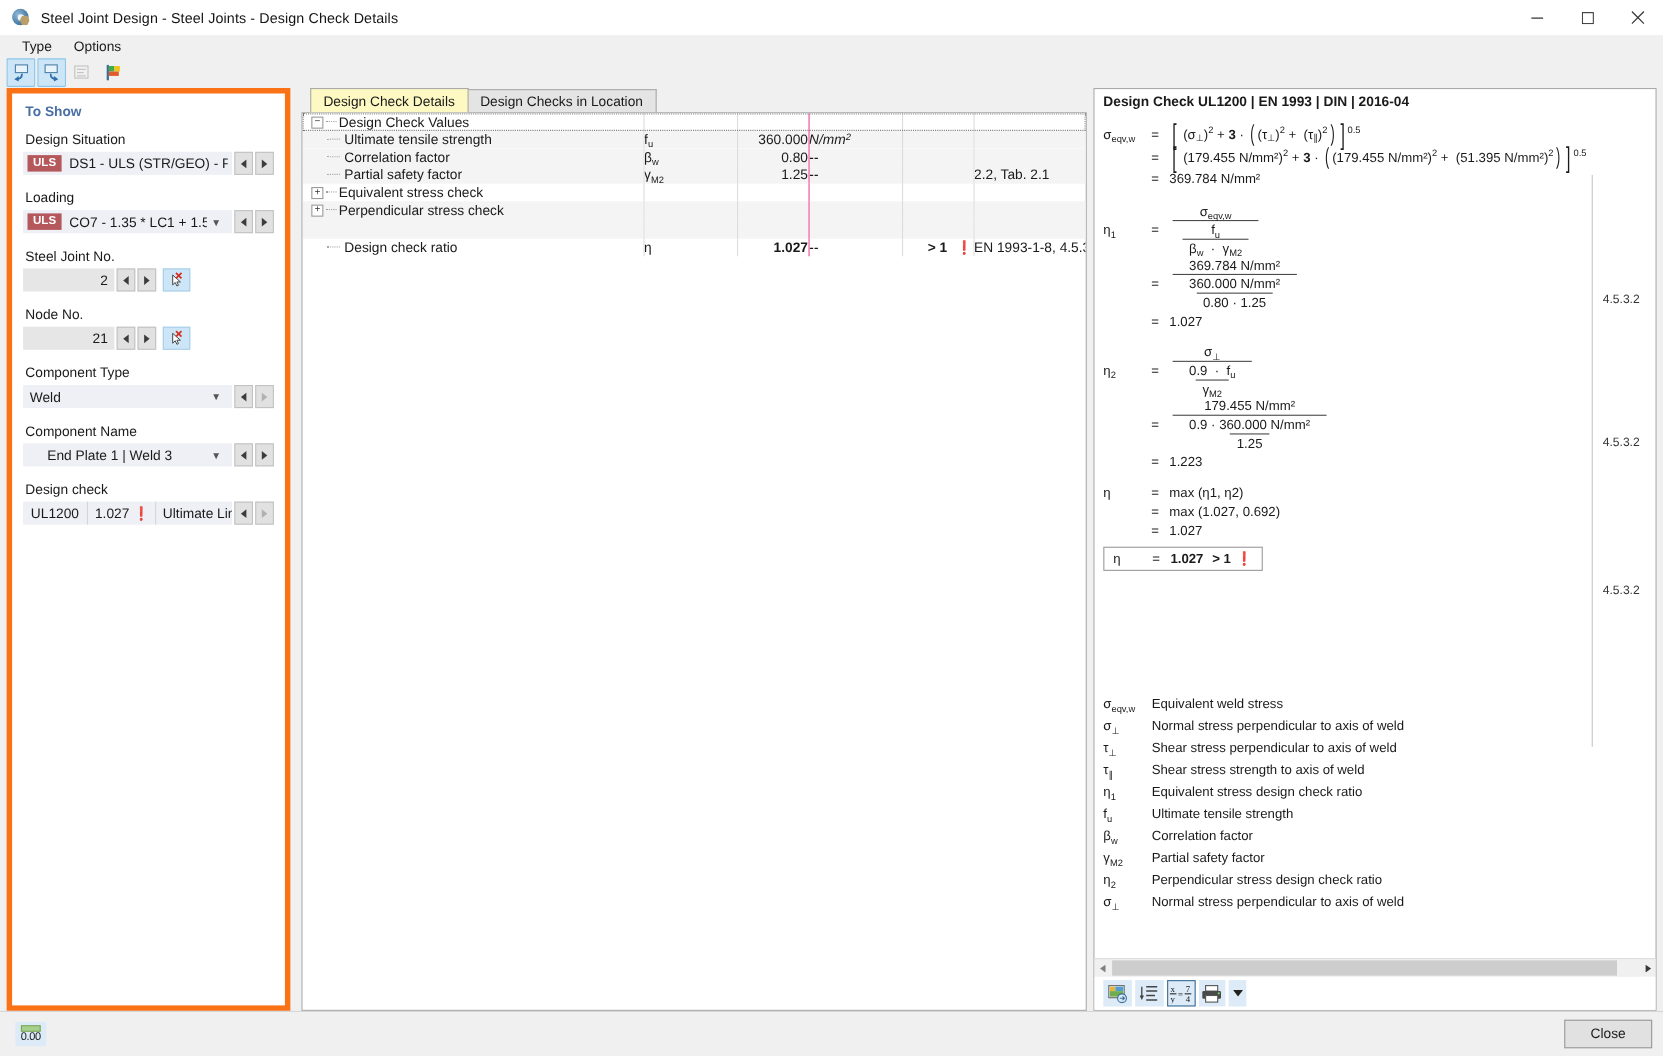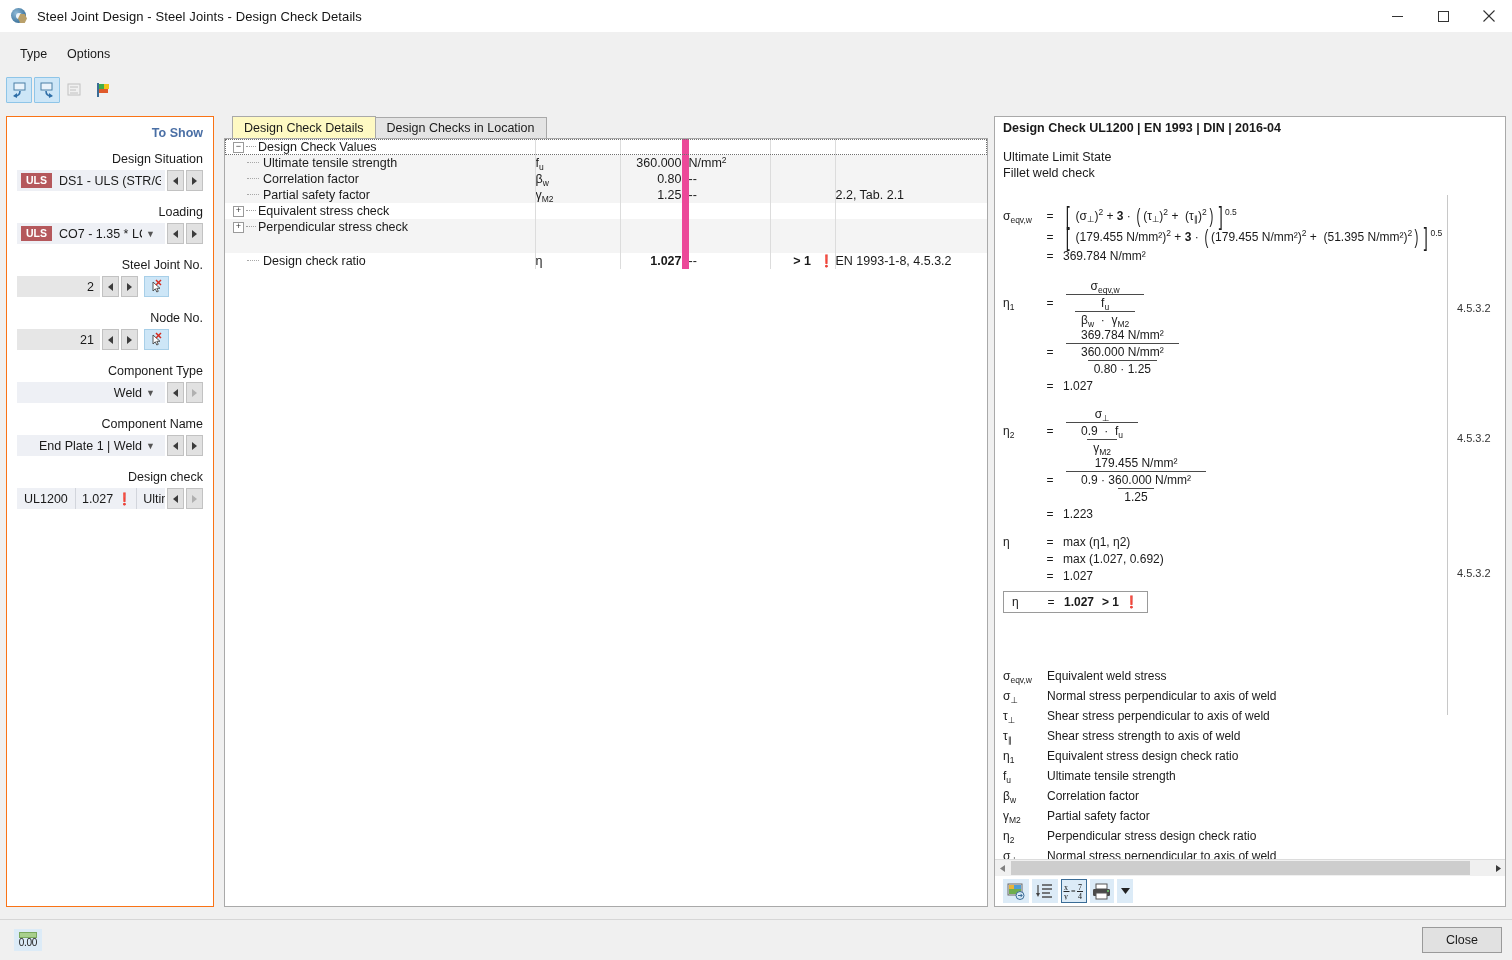--- a/index.html
+++ b/index.html
@@ -3,21 +3,21 @@
 <meta charset="utf-8">
 <style>
   html,body{margin:0;padding:0;}
   body{
     width:1512px;height:960px;overflow:hidden;
     background:#f0f0f0;
     font-family:"Liberation Sans", sans-serif;
     font-size:12.5px;color:#1a1a1a;
     -webkit-font-smoothing:antialiased;
   }
-  .window{position:relative;width:1512px;height:960px;background:#f0f0f0;display:flex;flex-direction:column;gap:12px;}
+  .window{position:relative;width:1512px;height:960px;background:#f0f0f0;display:flex;flex-direction:column;}
 
   
   .titlebar{height:32px;background:#ffffff;display:flex;align-items:center;flex:0 0 auto;}
   .title-icon{width:18px;height:18px;margin-left:10px;margin-right:9px;position:relative;flex:0 0 auto;}
   .title-icon .gear{position:absolute;left:1px;top:1px;width:15px;height:15px;border-radius:50%;
      background:radial-gradient(circle at 35% 35%,#8fb9d6,#4a7fa6 60%,#2f5c7d);}
   .title-icon .gear:after{content:"";position:absolute;left:4.5px;top:4.5px;width:6px;height:6px;border-radius:50%;background:#eef5fa;}
   .title-icon .nut{position:absolute;left:8px;top:7px;width:9px;height:9px;background:#b9a06a;
      clip-path:polygon(25% 0,75% 0,100% 50%,75% 100%,25% 100%,0 50%);}
   .title-text{font-size:13px;color:#141414;letter-spacing:.1px;}
@@ -32,21 +32,21 @@
   
   .toolbar{height:28px;background:#f0f0f0;display:flex;align-items:center;padding-left:6px;gap:2px;flex:0 0 auto;}
   .tbtn{width:24px;height:24px;display:flex;align-items:center;justify-content:center;border:1px solid transparent;border-radius:1px;}
   .tbtn.active{background:#cde6f7;border-color:#8ec5e8;}
   .tbtn.dim{opacity:.45;}
 
   
   .body{flex:1 1 auto;display:flex;padding:0 6px 0 6px;gap:0;min-height:0;}
 
   
-  .left-panel{width:208px;flex:0 0 auto;background:#ffffff;border:1px solid #f97316;padding:8px 10px 10px 10px;box-sizing:border-box;text-align:right;}
+  .left-panel{width:258px;flex:0 0 auto;background:#ffffff;border:5px solid #f97316;padding:8px 10px 10px 10px;box-sizing:border-box;}
   .panel-head{color:#4a6fa5;font-size:12.5px;font-weight:bold;margin:1px 0 12px 2px;}
   .field-label{font-size:12.5px;color:#1a1a1a;margin:0 0 4px 2px;}
   .field-row{display:flex;align-items:stretch;margin-bottom:14px;height:21px;}
   .combo{flex:1 1 auto;background:#eef0f5;border:none;display:flex;align-items:center;font-size:12.5px;
      padding:0 4px 0 0;min-width:0;overflow:hidden;}
   .combo.plainfield{background:#e6e6e6;justify-content:flex-end;padding-right:6px;}
   .uls-badge{background:#b5585c;color:#ffffff;font-size:10.5px;font-weight:bold;padding:2px 5px;margin:0 7px 0 4px;line-height:1;flex:0 0 auto;}
   .combo-text{white-space:nowrap;overflow:hidden;text-overflow:clip;flex:1 1 auto;min-width:0;}
   .caret{flex:0 0 auto;margin:0 6px 0 4px;color:#555;font-size:9px;}
   .spin{width:17px;background:#e1e1e1;border:1px solid #c2c2c2;margin-left:2px;display:flex;align-items:center;justify-content:center;flex:0 0 auto;box-sizing:border-box;}
@@ -69,21 +69,21 @@
   .tabs{display:flex;align-items:flex-end;height:22px;flex:0 0 auto;padding-left:8px;}
   .tab{height:21px;line-height:21px;padding:0 11px;font-size:12.5px;border:1px solid #a9a9a9;
       border-bottom:none;background:#e4e4e4;margin-right:-1px;box-sizing:border-box;}
   .tab.sel{background:#fef9c3;position:relative;z-index:2;height:22px;line-height:22px;}
   .table-wrap{flex:1 1 auto;background:#ffffff;border:1px solid #a9a9a9;overflow:hidden;position:relative;min-height:0;}
   table.dct{width:100%;border-collapse:collapse;table-layout:fixed;font-size:12.5px;}
   table.dct td{padding:0;height:16px;vertical-align:middle;overflow:hidden;white-space:nowrap;}
   .c-name{padding-left:4px;}
   .c-sym{border-left:1px solid #dcdcdc;padding-left:5px;}
   .c-val{border-left:1px solid #dcdcdc;text-align:right;padding-right:6px;}
-  .c-unit{border-left:7px solid #ec4899;padding-left:5px;}
+  .c-unit{border-left:1px solid #ec4899;padding-left:5px;font-style:italic;}
   .c-cmp{border-left:1px solid #dcdcdc;text-align:right;padding-right:6px;}
   .c-ref{border-left:1px solid #dcdcdc;padding-left:6px;}
   tr.alt{background:#f4f4f4;}
   tr.group td{background:#ffffff;}
   .tree-node{display:flex;align-items:center;height:16px;}
   .tbox{width:9px;height:9px;border:1px solid #9a9a9a;background:#fff;display:flex;align-items:center;justify-content:center;
       font-size:9px;line-height:7px;color:#333;flex:0 0 auto;font-family:"Liberation Mono",monospace;}
   .dots{width:10px;height:1px;border-top:1px dotted #a0a0a0;flex:0 0 auto;margin:0 2px;}
   .indent1{padding-left:8px;}
   .indent2{padding-left:22px;}
@@ -456,24 +456,20 @@
           </tr>
         </tbody>
           </table>
       </div>
     </div>
 
     <div class="right-panel">
       <div class="rp-doc">
 
         <div class="rp-title">Design Check UL1200 | EN 1993 | DIN | 2016-04</div>
-        <div class="rp-sub">
-          <div>Ultimate Limit State</div>
-          <div>Fillet weld check</div>
-        </div>
 
         <div class="vrule"></div>
 
         <div class="eq-block">
           <div class="eq-row">
             <span class="eq-lhs">σ<sub>eqv,w</sub></span>
             <span class="eq-eq">=</span>
             <span class="eq-rhs nowrap">
               <span class="brk">[</span>&nbsp;(σ<sub>⊥</sub>)<sup>2</sup> &nbsp;+&nbsp; <b>3</b> &nbsp;·&nbsp;
               <span class="brk2">(</span>(τ<sub>⊥</sub>)<sup>2</sup> &nbsp;+&nbsp; (τ<sub>∥</sub>)<sup>2</sup><span class="brk2">)</span>

